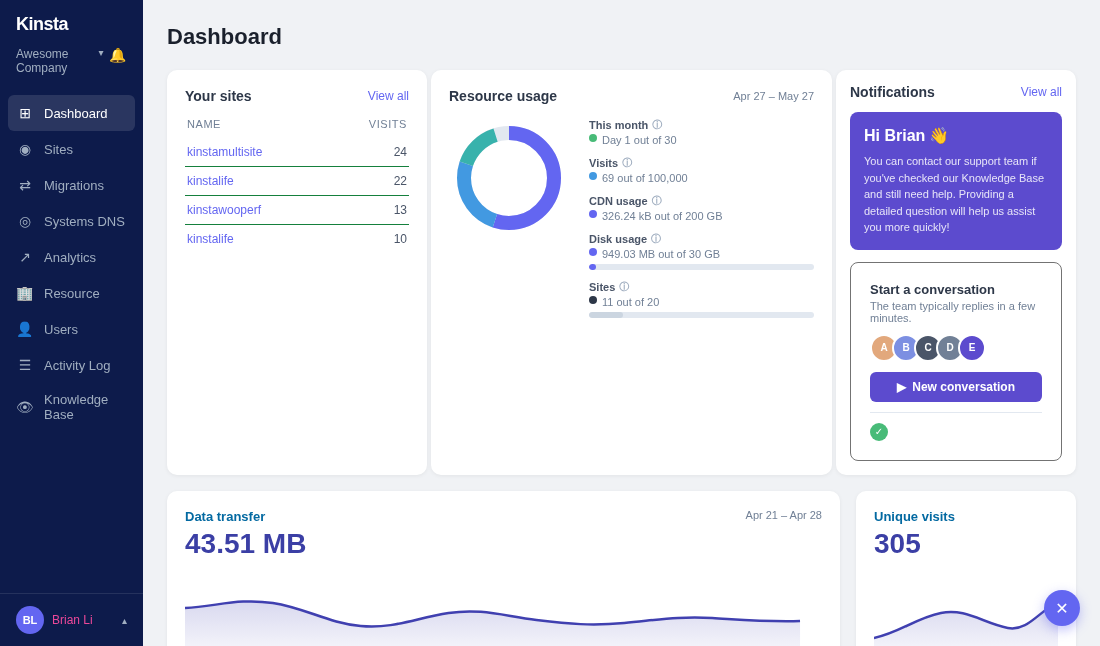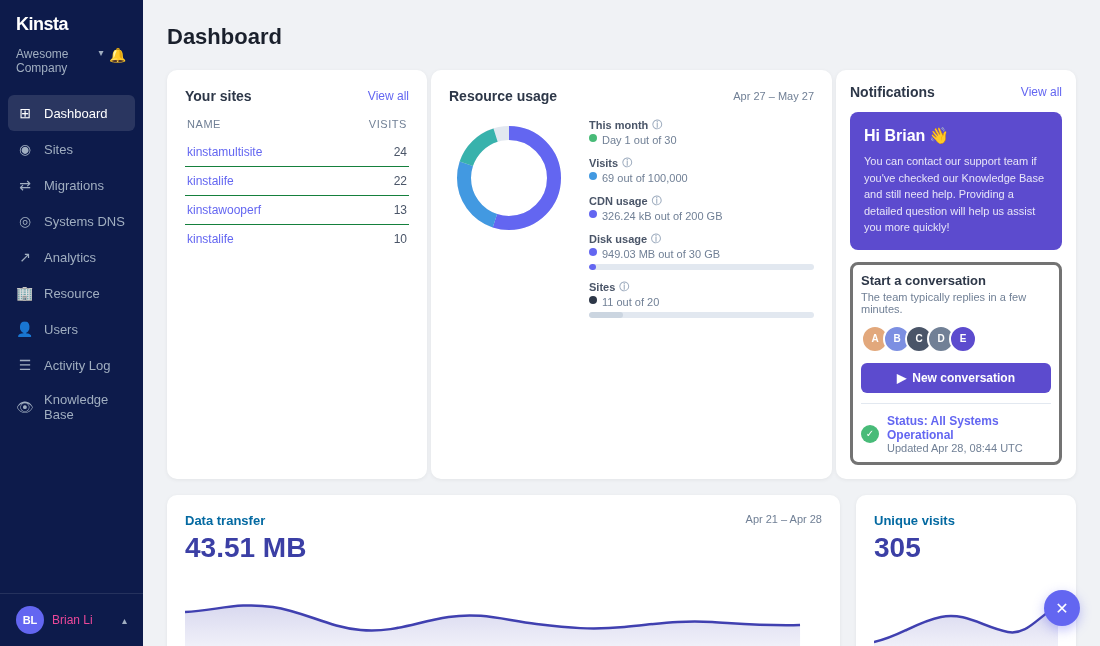--- a/index.html
+++ b/index.html
@@ -61,21 +61,21 @@
     .progress-bar { height: 6px; background: #e2e8f0; border-radius: 3px; margin-top: 3px; overflow: hidden; }
     .progress-fill { height: 100%; border-radius: 3px; }
 
     
     .notif-card { padding: 14px; }
     .notif-header { display: flex; justify-content: space-between; align-items: center; margin-bottom: 12px; }
     .notif-title { font-size: 14px; font-weight: 600; color: #2d3748; }
     .hi-card { background: #5c4bce; border-radius: 8px; padding: 14px; margin-bottom: 12px; color: white; }
     .hi-title { font-size: 16px; font-weight: 700; margin-bottom: 8px; }
     .hi-text { font-size: 11px; color: rgba(255,255,255,0.85); line-height: 1.5; }
-    .conversation-box { border: 3px solid #737373; border-radius: 8px; padding: 8px; }
+    .conversation-box { border: 1px solid #737373; border-radius: 8px; padding: 19px; }
     .conv-title { font-size: 13px; font-weight: 600; color: #2d3748; margin-bottom: 3px; }
     .conv-subtitle { font-size: 11px; color: #718096; margin-bottom: 10px; }
     .avatars-row { display: flex; margin-bottom: 10px; }
     .avatar-sm { width: 28px; height: 28px; border-radius: 50%; border: 2px solid white; margin-left: -6px; overflow: hidden; background: #cbd5e0; display: flex; align-items: center; justify-content: center; font-size: 10px; color: white; font-weight: 600; }
     .avatar-sm:first-child { margin-left: 0; }
     .new-conv-btn { background: #5c4bce; color: white; border: none; border-radius: 6px; padding: 8px 14px; font-size: 12px; font-weight: 600; cursor: pointer; display: flex; align-items: center; gap: 6px; width: 100%; justify-content: center; }
     .status-row { display: flex; align-items: center; gap: 8px; padding: 10px 0 0; border-top: 1px solid #e2e8f0; margin-top: 10px; }
     .status-check { width: 18px; height: 18px; background: #48bb78; border-radius: 50%; display: flex; align-items: center; justify-content: center; flex-shrink: 0; }
     .status-text { font-size: 12px; color: #6366f1; font-weight: 600; }
     .status-updated { font-size: 11px; color: #718096; }
@@ -285,24 +285,20 @@
           <div class="avatar-sm" style="background:#718096;">D</div>
           <div class="avatar-sm" style="background:#5c4bce;">E</div>
         </div>
         <button class="new-conv-btn">
           <span>▶</span>
           <span>New conversation</span>
         </button>
         <div class="status-row">
           <div class="status-check">
             <span style="color:white;font-size:10px;">✓</span>
-          </div>
-          <div>
-            <div class="status-text">Status: All Systems Operational</div>
-            <div class="status-updated">Updated Apr 28, 08:44 UTC</div>
           </div>
         </div>
       </div>
     </div>
   </div>
 
   <div class="bottom-grid">
 
     <div class="chart-card">
       <div class="chart-header">

